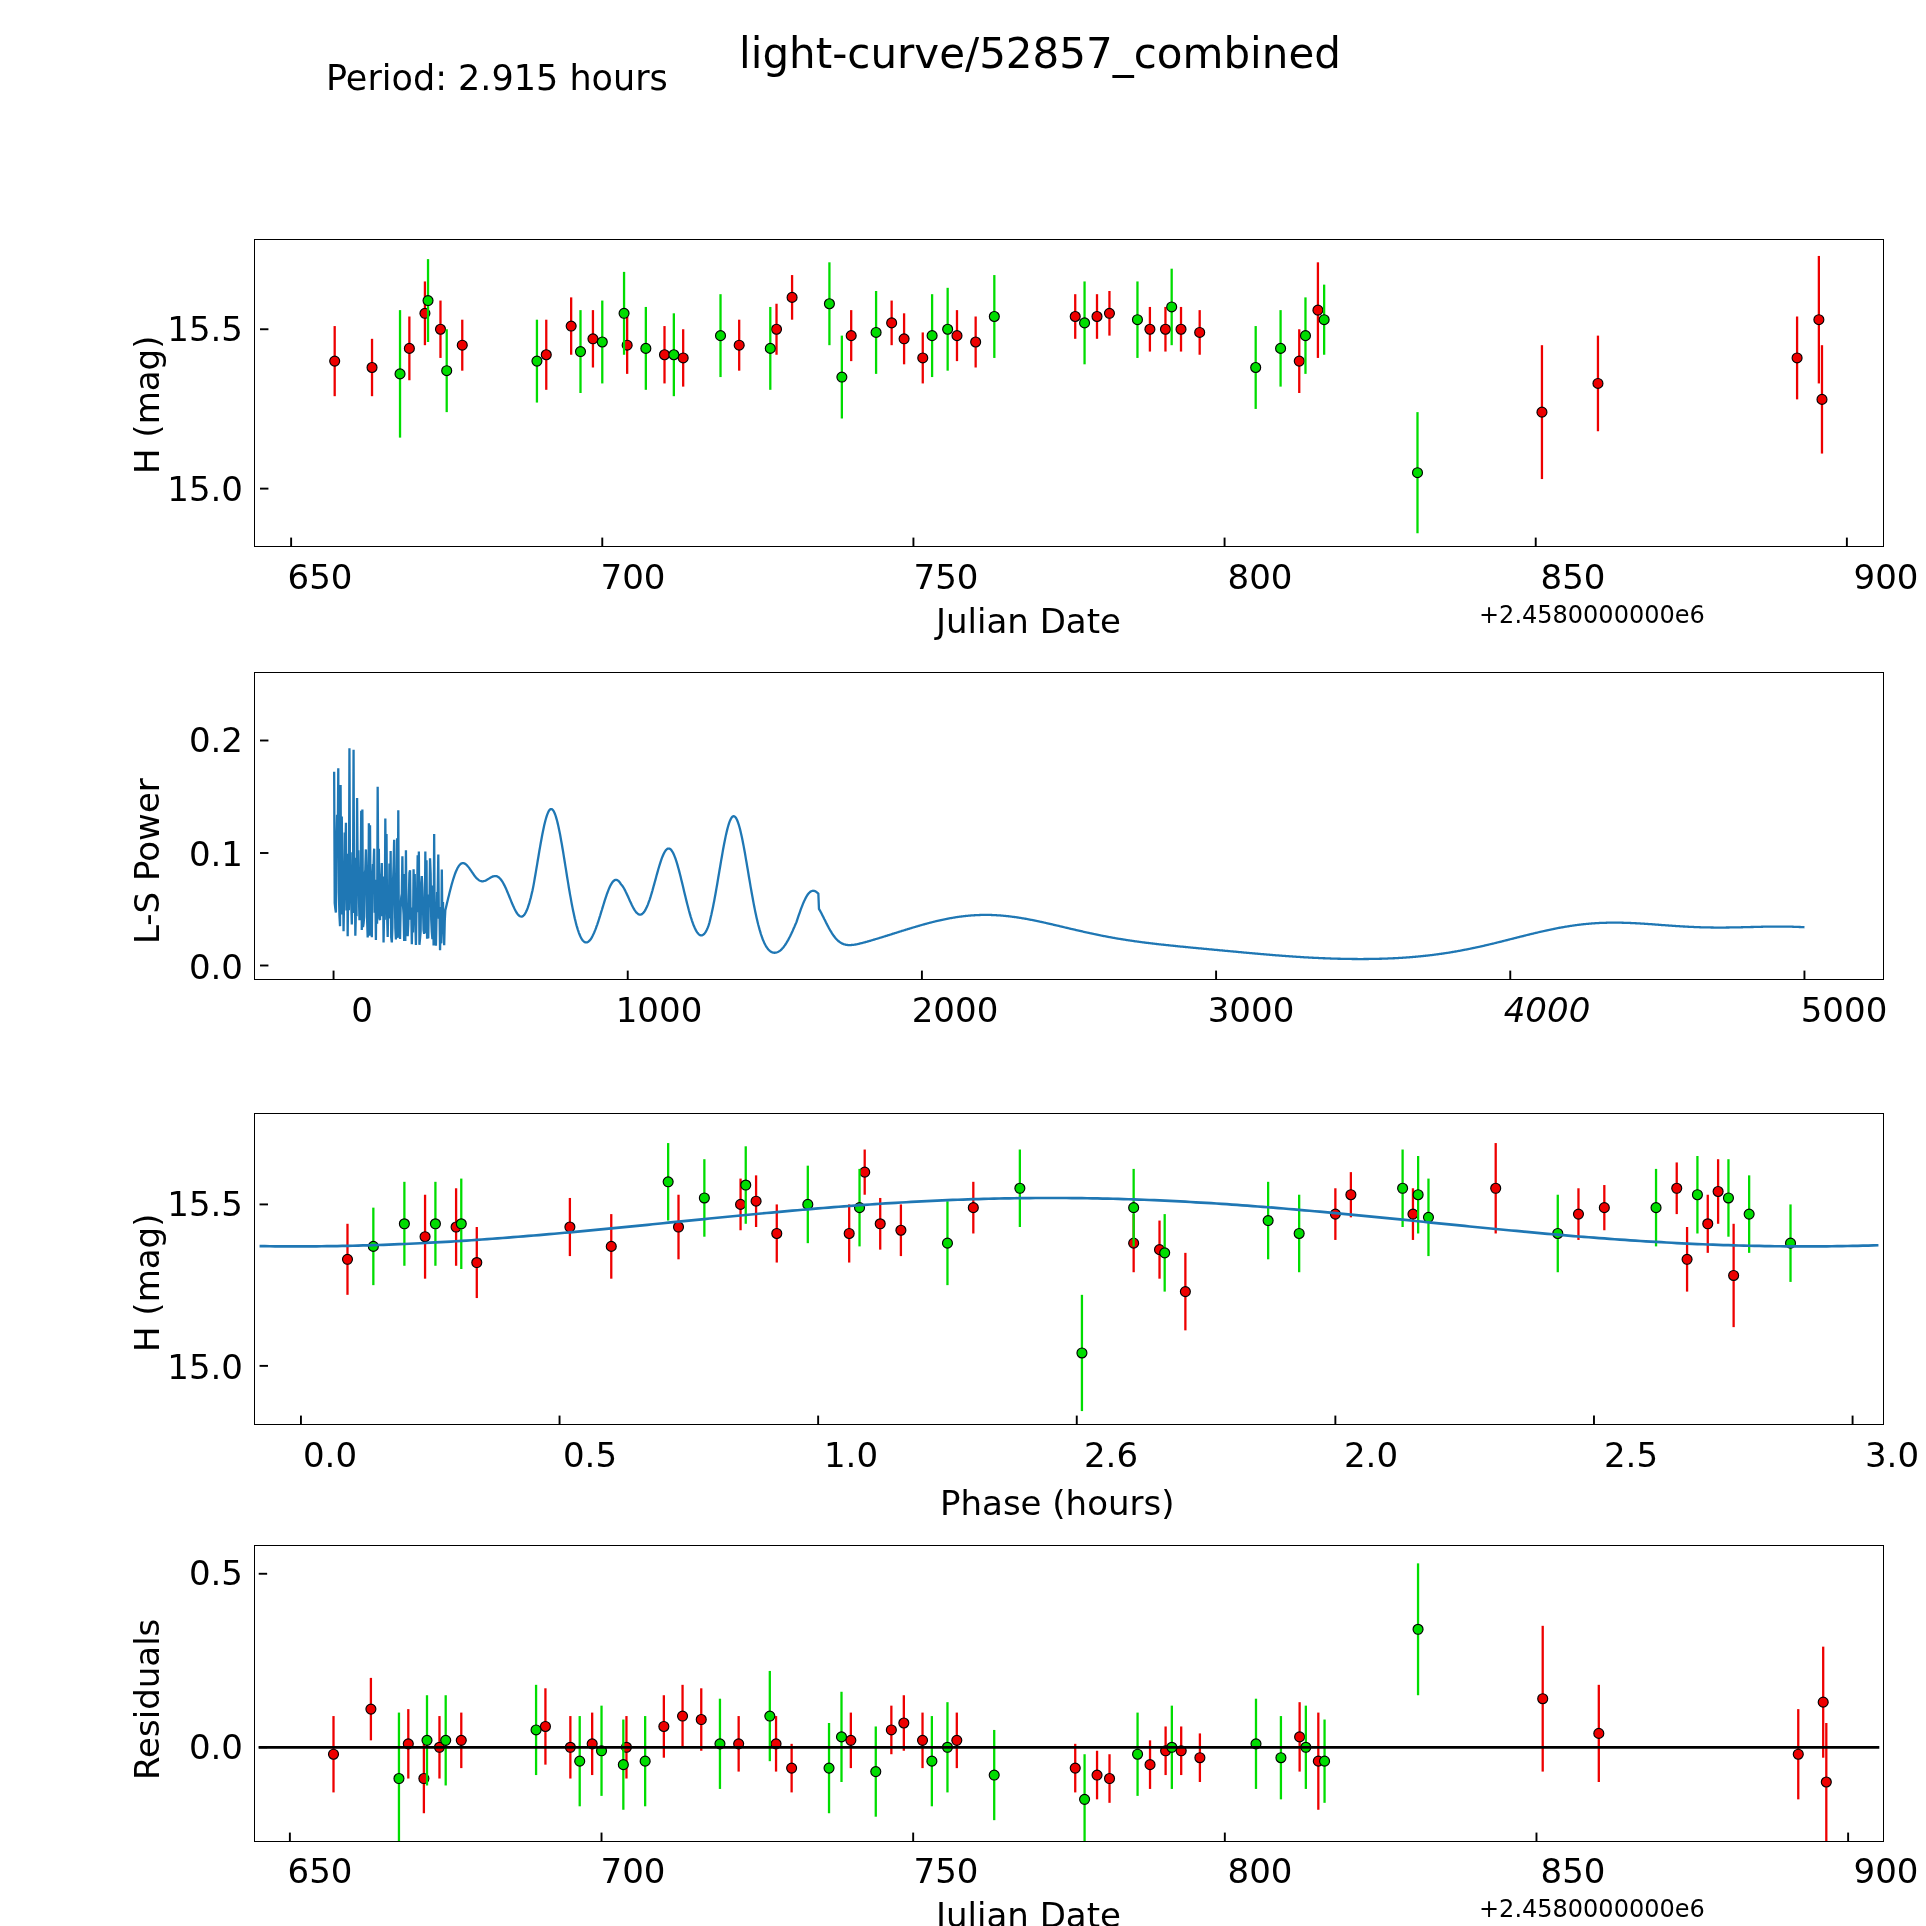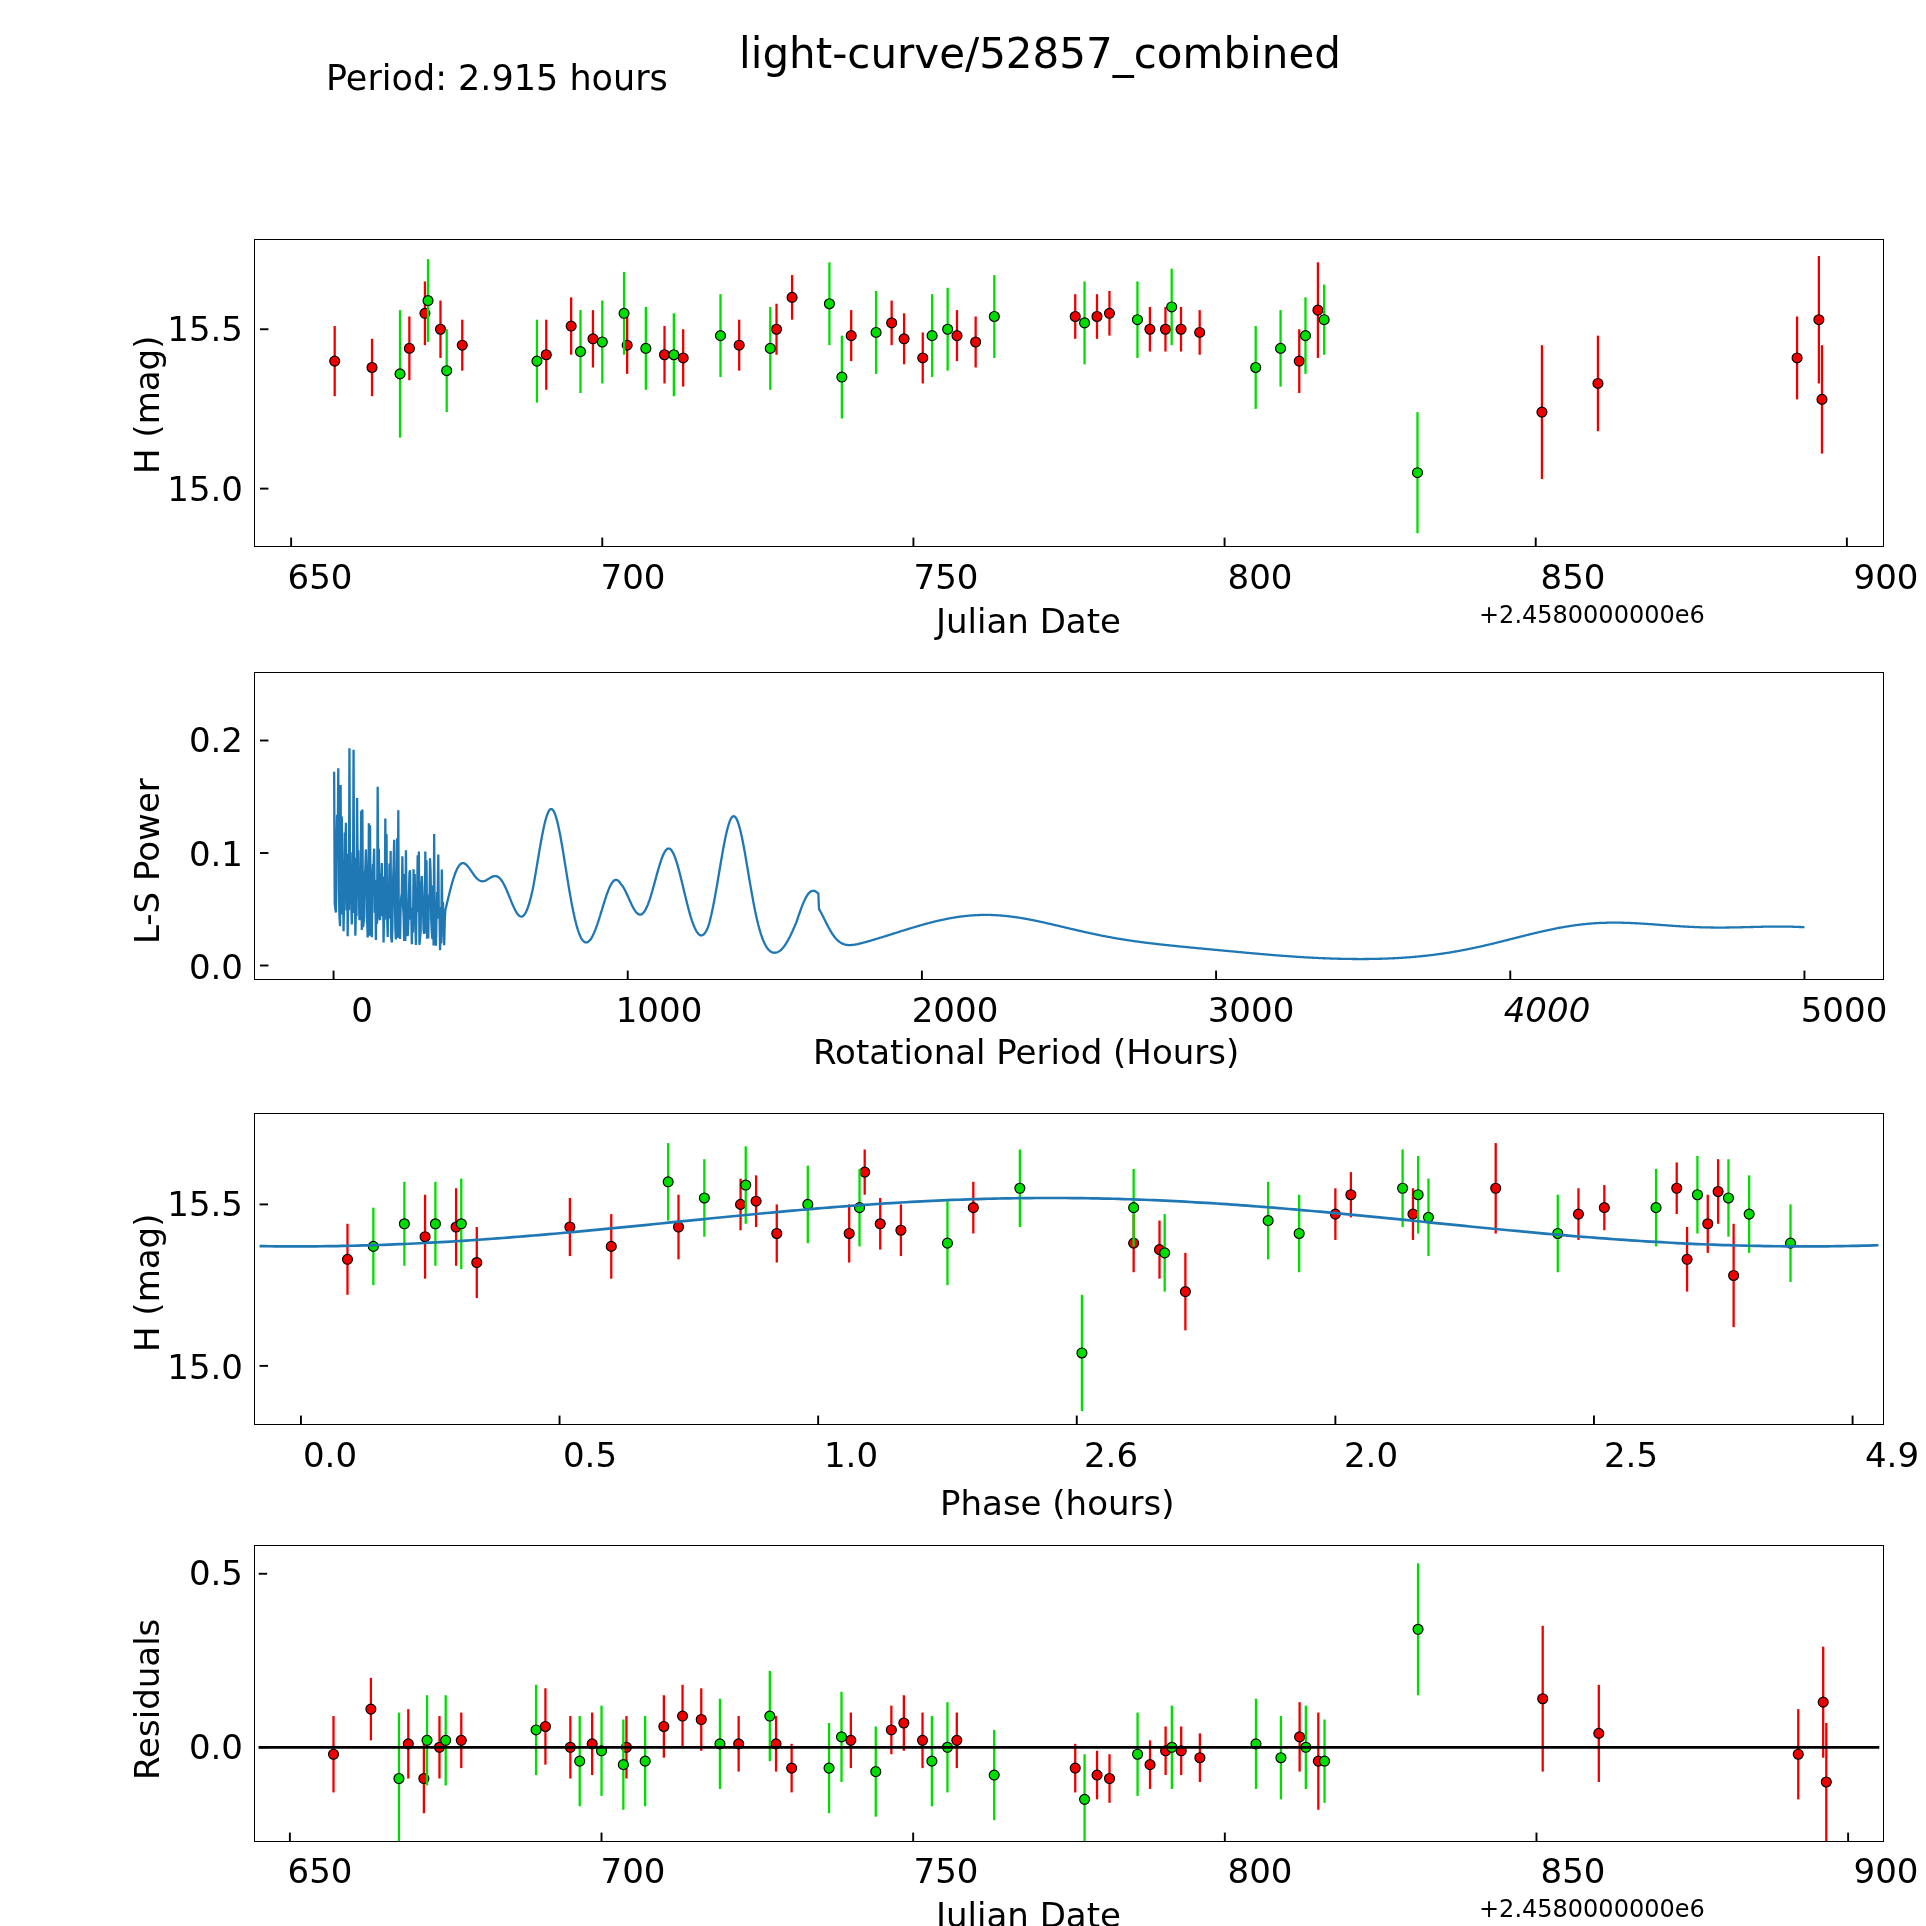--- a/index.html
+++ b/index.html
@@ -251,21 +251,20 @@
           <line x1="2499.5454545454545" y1="800" x2="2499.5454545454545" y2="778" stroke="#000" stroke-width="5"></line>
           <line x1="3268.6363636363635" y1="800" x2="3268.6363636363635" y2="778" stroke="#000" stroke-width="5"></line>
           <line x1="4037.727272727273" y1="800" x2="4037.727272727273" y2="778" stroke="#000" stroke-width="5"></line>
           <line x1="0" y1="764.7058823529412" x2="22" y2="764.7058823529412" stroke="#000" stroke-width="5"></line>
           <line x1="0" y1="470.5882352941177" x2="22" y2="470.5882352941177" stroke="#000" stroke-width="5"></line>
           <line x1="0" y1="176.47058823529414" x2="22" y2="176.47058823529414" stroke="#000" stroke-width="5"></line>
         </svg>
       </div>
   </div>
   <div class="ylabel" style="left:127px; top:944px;">L-S Power</div>
-  <div class="xlabel" style="left:813px; top:1032px;">Rotational Period (Hours)</div>
   <div id="ticks1">
       <div class="tick xt" style="left: 328px; top: 990px;">0</div>
       <div class="tick xt" style="left: 625px; top: 990px;">1000</div>
       <div class="tick xt" style="left: 921px; top: 990px;">2000</div>
       <div class="tick xt" style="left: 1217px; top: 990px;">3000</div>
       <div class="tick xt" style="left: 1513px; top: 990px; font-style: italic;">4000</div>
       <div class="tick xt" style="left: 1810px; top: 990px;">5000</div>
       <div class="tick yt" style="left: 143px; width: 100px; top: 967px;">0.0</div>
       <div class="tick yt" style="left: 143px; width: 100px; top: 854px;">0.1</div>
       <div class="tick yt" style="left: 143px; width: 100px; top: 740px;">0.2</div>
@@ -401,21 +400,21 @@
   </div>
   <div class="ylabel" style="left:127px; top:1352px;">H (mag)</div>
   <div class="xlabel" style="left:940px; top:1483px;">Phase (hours)</div>
   <div id="ticks2">
       <div class="tick xt" style="left: 296px; top: 1435px;">0.0</div>
       <div class="tick xt" style="left: 556px; top: 1435px;">0.5</div>
       <div class="tick xt" style="left: 817px; top: 1435px;">1.0</div>
       <div class="tick xt" style="left: 1077px; top: 1435px;">2.6</div>
       <div class="tick xt" style="left: 1337px; top: 1435px;">2.0</div>
       <div class="tick xt" style="left: 1597px; top: 1435px;">2.5</div>
-      <div class="tick xt" style="left: 1858px; top: 1435px;">4.9</div>
+      <div class="tick xt" style="left: 1858px; top: 1435px;">3.0</div>
       <div class="tick yt" style="left: 143px; width: 100px; top: 1367px;">15.0</div>
       <div class="tick yt" style="left: 143px; width: 100px; top: 1204px;">15.5</div>
     </div>
 
   <div class="panel" id="panel3" style="left:254px; top:1545px; width:1630px; height:297px;">
     <div class="plotarea">
         <svg class="layer" id="svg3" viewBox="0 0 4230 770">
           <g>
             <line x1="195.23076923076925" y1="643.1764705882352" x2="195.23076923076925" y2="443.88235294117646" stroke="#ee0000" stroke-width="6"></line>
             <circle cx="195.23076923076925" cy="543.5294117647059" r="13" fill="#ee0000" stroke="#000000" stroke-width="3"></circle>

